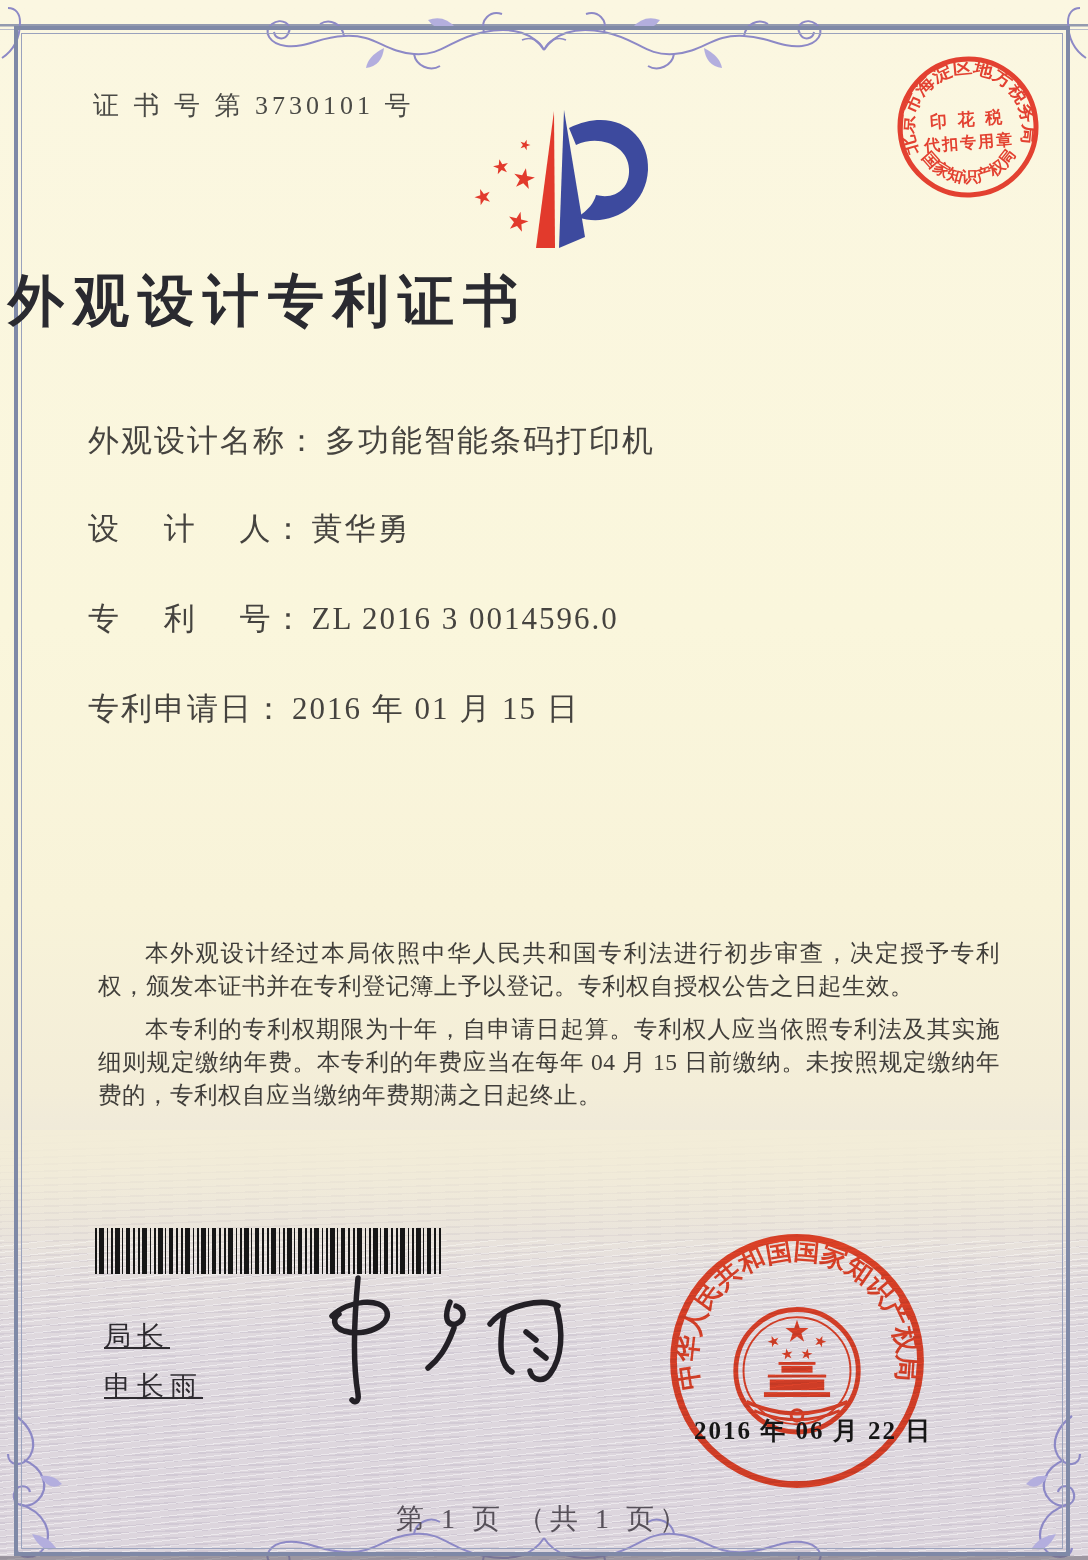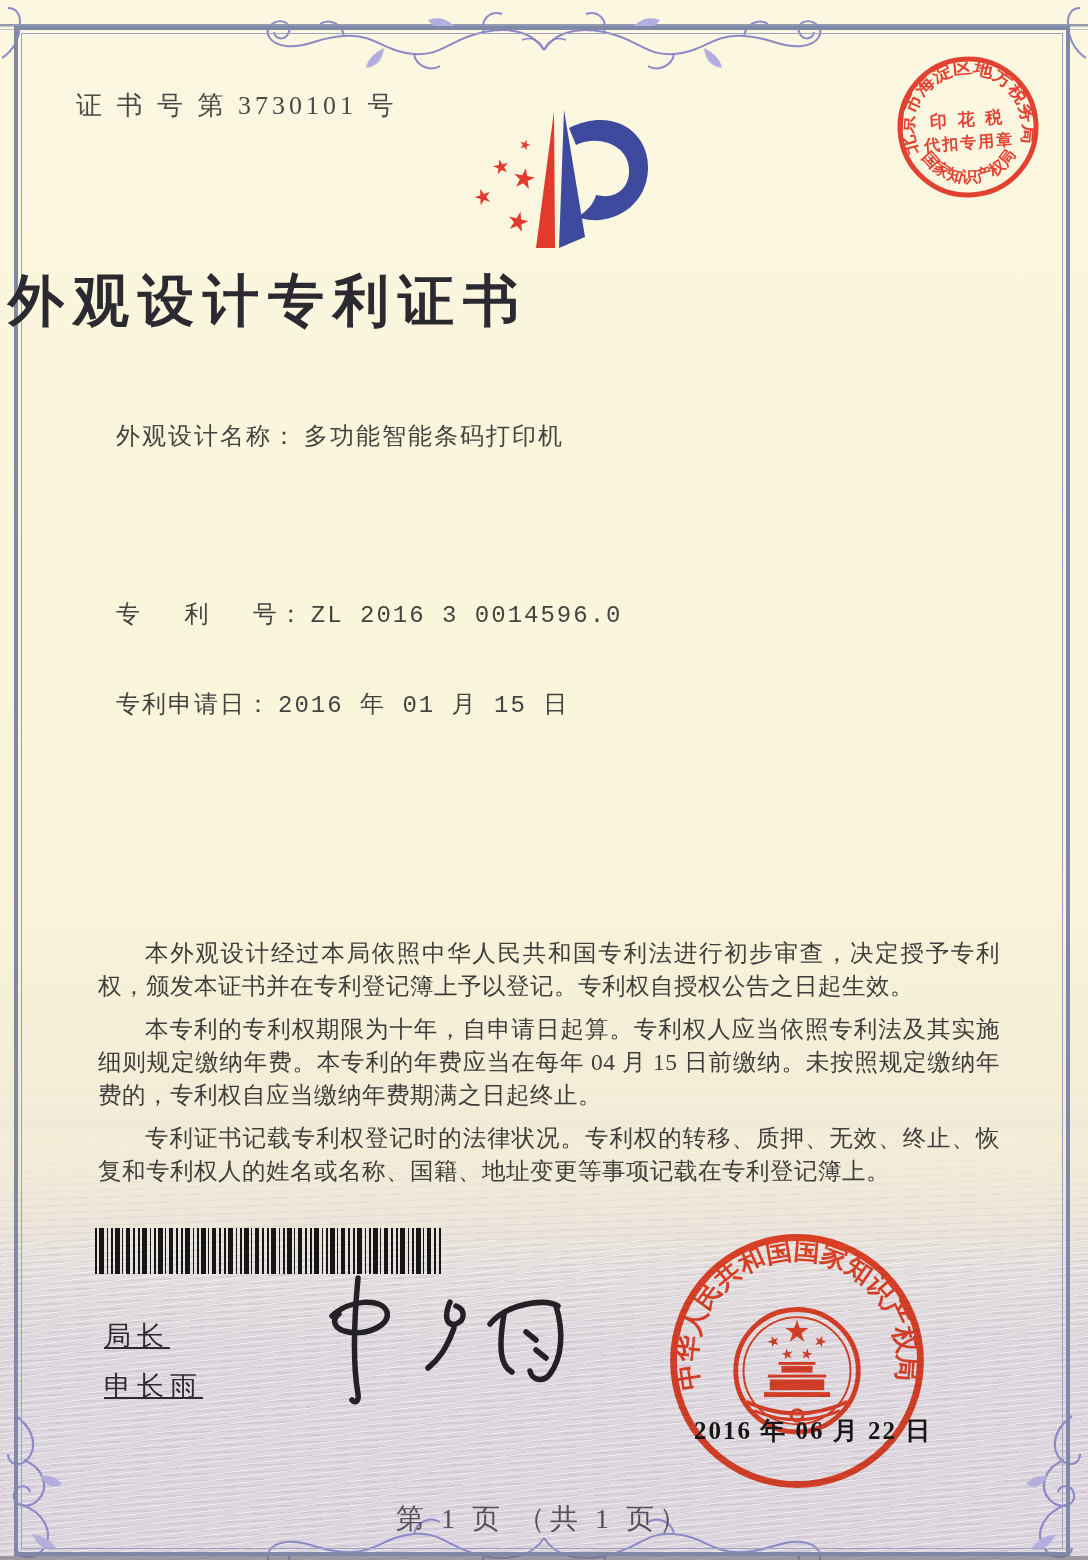--- a/index.html
+++ b/index.html
@@ -10,25 +10,25 @@
     background:repeating-linear-gradient(178deg,rgba(130,115,150,0.12) 0 1.5px,rgba(255,255,255,0) 1.5px 7px);}
   .waves2{position:absolute;left:0;right:0;top:1240px;bottom:0;pointer-events:none;
     background:repeating-linear-gradient(173deg,rgba(255,255,255,0.45) 0 1px,rgba(0,0,0,0) 1px 6px);}
   .wave-fade{position:absolute;left:0;right:0;top:1130px;height:140px;pointer-events:none;
     background:linear-gradient(#f3edd8,rgba(243,237,216,0));}
   .frame{position:absolute;left:14px;top:26px;right:18px;bottom:4px;border:4px solid #7f89a7;}
   .frame-inner{position:absolute;inset:3px;border:1px solid #9aa2bd;}
   .lace{position:absolute;left:0;width:1088px;pointer-events:none;}
   .lace-top{top:0;height:70px;}
   .lace-bottom{bottom:0;height:150px;}
-  .cert-no{position:absolute;left:76px;top:88px;font-size:26px;letter-spacing:4px;color:#4a4a46;}
+  .cert-no{position:absolute;left:93px;top:88px;font-size:26px;letter-spacing:4px;color:#4a4a46;}
   .logo{position:absolute;left:438px;top:98px;width:235px;height:168px;}
   .title{position:absolute;left:0;top:256px;width:100%;margin:8px;text-align:left;
     font-size:56px;font-weight:700;letter-spacing:9px;color:#2a2a30;}
-  .row{position:absolute;left:116px;width:900px;font-size:24px;color:#45433f;letter-spacing:2px;white-space:nowrap;font-family:Liberation Mono, monospace;}
+  .row{position:absolute;left:88px;width:900px;font-size:31px;color:#45433f;letter-spacing:2px;white-space:nowrap;}
   .row .val{margin-left:6px;}
   .paras{position:absolute;left:98px;top:937px;width:902px;font-size:23.5px;line-height:33px;
     color:#403e3a;text-align:justify;letter-spacing:0.5px;}
   .paras p{margin:0 0 10px 0;text-indent:2em;}
   .barcode{position:absolute;left:95px;top:1228px;width:346px;height:46px;
     background:repeating-linear-gradient(90deg,
       #161616 0 2px,transparent 2px 4px,
       #161616 4px 9px,transparent 9px 12px,
       #161616 12px 13px,transparent 13px 16px,
       #161616 16px 18px,transparent 18px 20px,
@@ -120,31 +120,33 @@
     <use href="#lstar" transform="translate(86,81) scale(1.1) rotate(10)" fill="#e23a2c"></use>
     <use href="#lstar" transform="translate(45,99) scale(0.85) rotate(-20)" fill="#e23a2c"></use>
     <use href="#lstar" transform="translate(80,124) scale(1.05) rotate(14)" fill="#e23a2c"></use>
   </svg>
 
   <h1 class="title">外观设计专利证书</h1>
 
   <div class="row" style="top:420px">
     <span class="lbl">外观设计名称：</span><span class="val">多功能智能条码打印机</span>
   </div>
+  <div class="row" style="top:508px">
+    <span class="lbl">设　 计　 人：</span><span class="val">黄华勇</span>
+  </div>
   <div class="row" style="top:598px">
     <span class="lbl">专　 利　 号：</span><span class="val">ZL 2016 3 0014596.0</span>
   </div>
   <div class="row" style="top:688px">
     <span class="lbl">专利申请日：</span><span class="val">2016 年 01 月 15 日</span>
   </div>
 
   <div class="paras">
     <p>本外观设计经过本局依照中华人民共和国专利法进行初步审查，决定授予专利权，颁发本证书并在专利登记簿上予以登记。专利权自授权公告之日起生效。</p>
     <p>本专利的专利权期限为十年，自申请日起算。专利权人应当依照专利法及其实施细则规定缴纳年费。本专利的年费应当在每年 04 月 15 日前缴纳。未按照规定缴纳年费的，专利权自应当缴纳年费期满之日起终止。</p>
-    <p>专利证书记载专利权登记时的法律状况。专利权的转移、质押、无效、终止、恢复和专利权人的姓名或名称、国籍、地址变更等事项记载在专利登记簿上。</p>
   </div>
 
   <div class="barcode"></div>
 
   <div class="officer">
     <div>局长</div>
     <div>申长雨</div>
   </div>
 
   <svg class="signature" viewBox="0 0 310 150">

